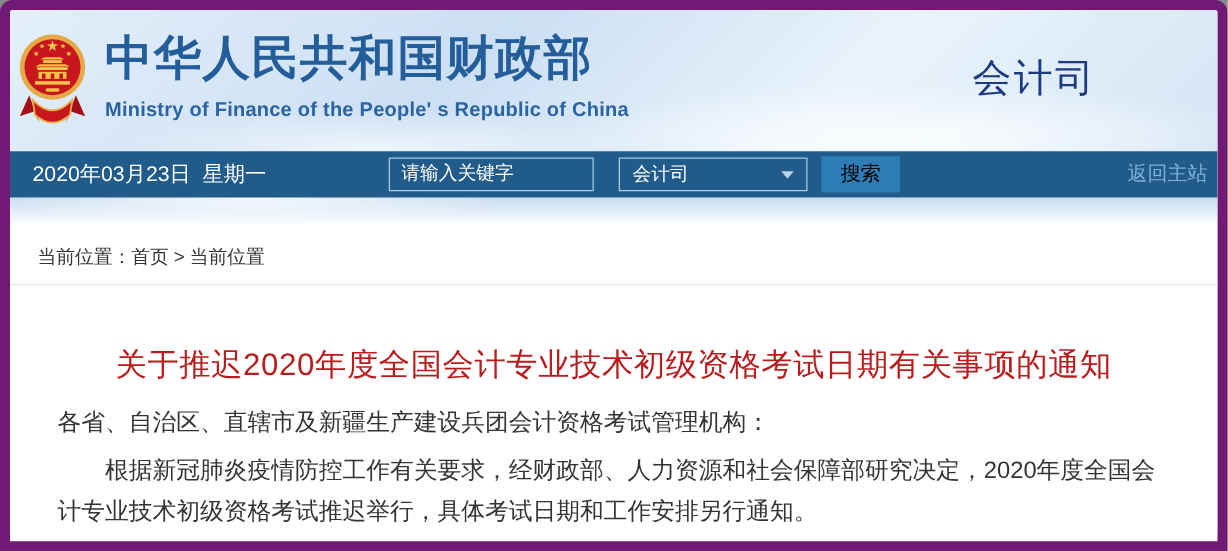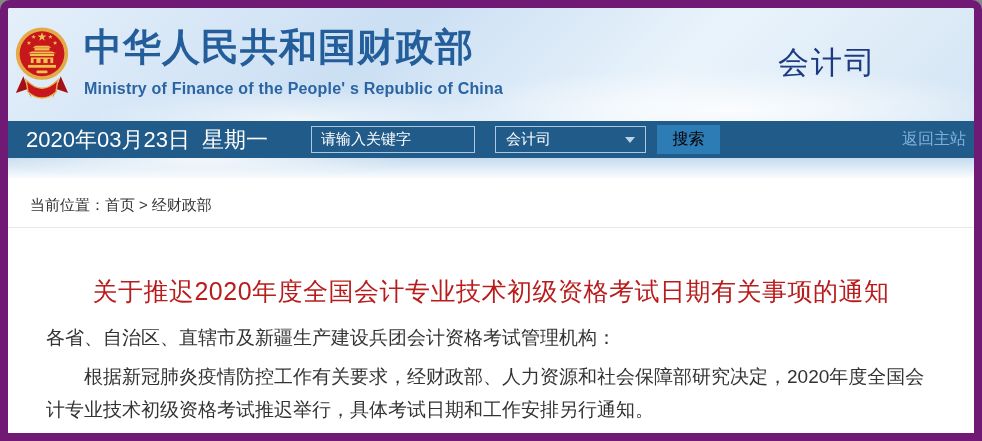--- a/index.html
+++ b/index.html
@@ -42,21 +42,21 @@
 
   
   .topbar {
     position:relative;
     height:37px;
     background:#205b8a;
   }
   .nav-date {
     position:absolute; left:18px; top:0; height:37px;
     display:flex; align-items:center;
-    color:#ffffff; font-size:22px; white-space:pre;
+    color:#ffffff; font-size:17px; white-space:pre;
   }
   .search-input {
     position:absolute; left:303px; top:5px;
     width:164px; height:27px;
     background:transparent;
     border:1px solid #a9c9e2;
     color:#ffffff; font-size:15px;
     padding:0 9px;
     font-family:Liberation Serif, serif;
     outline:none;
@@ -184,21 +184,21 @@
       <span class="caret"></span>
     </div>
     <button class="search-btn">搜索</button>
     <a class="home-link">返回主站</a>
   </nav>
 
   <div class="strip"></div>
 
   <main class="content">
     <div class="breadcrumb">
-      <span>当前位置：</span><a>首页</a><span class="crumb-sep">&gt;</span><a>经财政部</a>
+      <span>当前位置：</span><a>首页</a><span class="crumb-sep">&gt;</span><a>当前位置</a>
     </div>
     <hr class="divider">
 
     <h1 class="doc-title">关于推迟2020年度全国会计专业技术初级资格考试日期有关事项的通知</h1>
     <p class="salutation">各省、自治区、直辖市及新疆生产建设兵团会计资格考试管理机构：</p>
     <p class="body-para">根据新冠肺炎疫情防控工作有关要求，经财政部、人力资源和社会保障部研究决定，2020年度全国会计专业技术初级资格考试推迟举行，具体考试日期和工作安排另行通知。</p>
   </main>
 
 </div>
 

